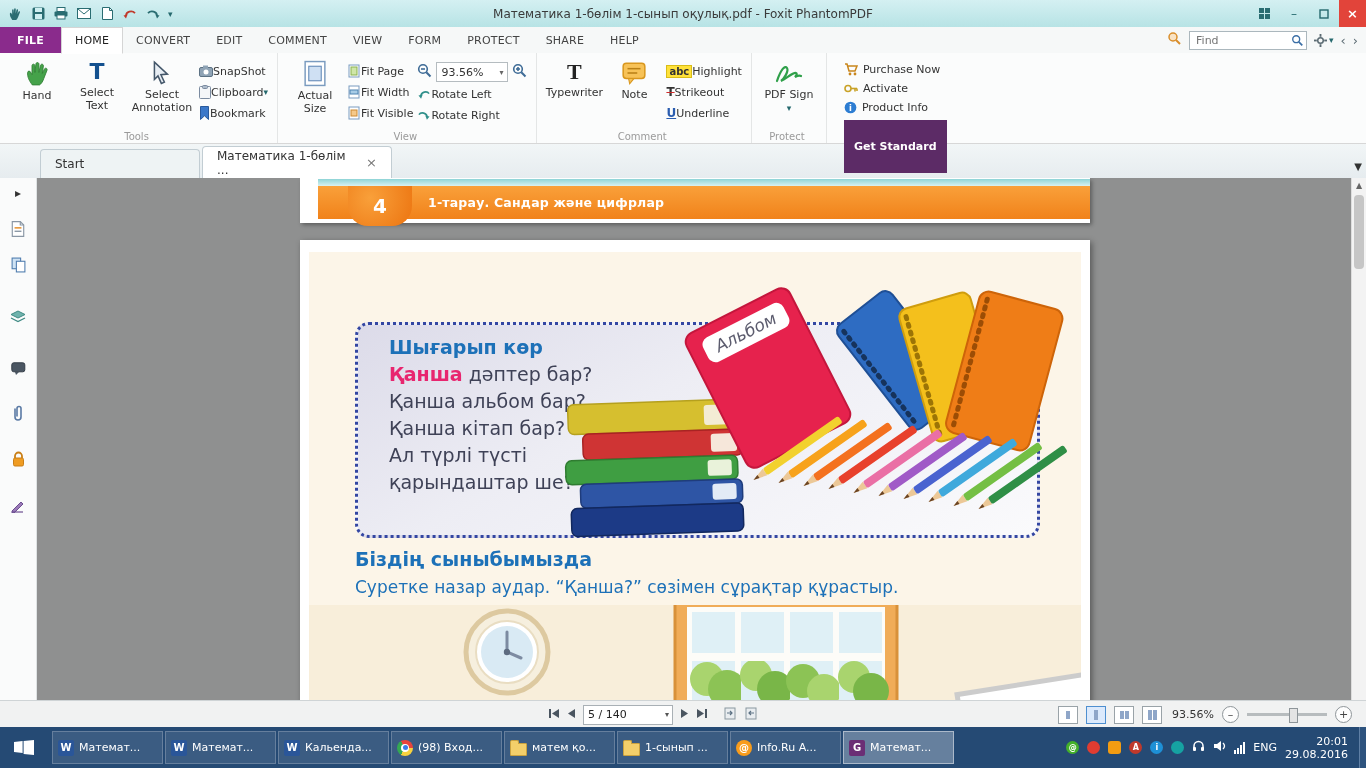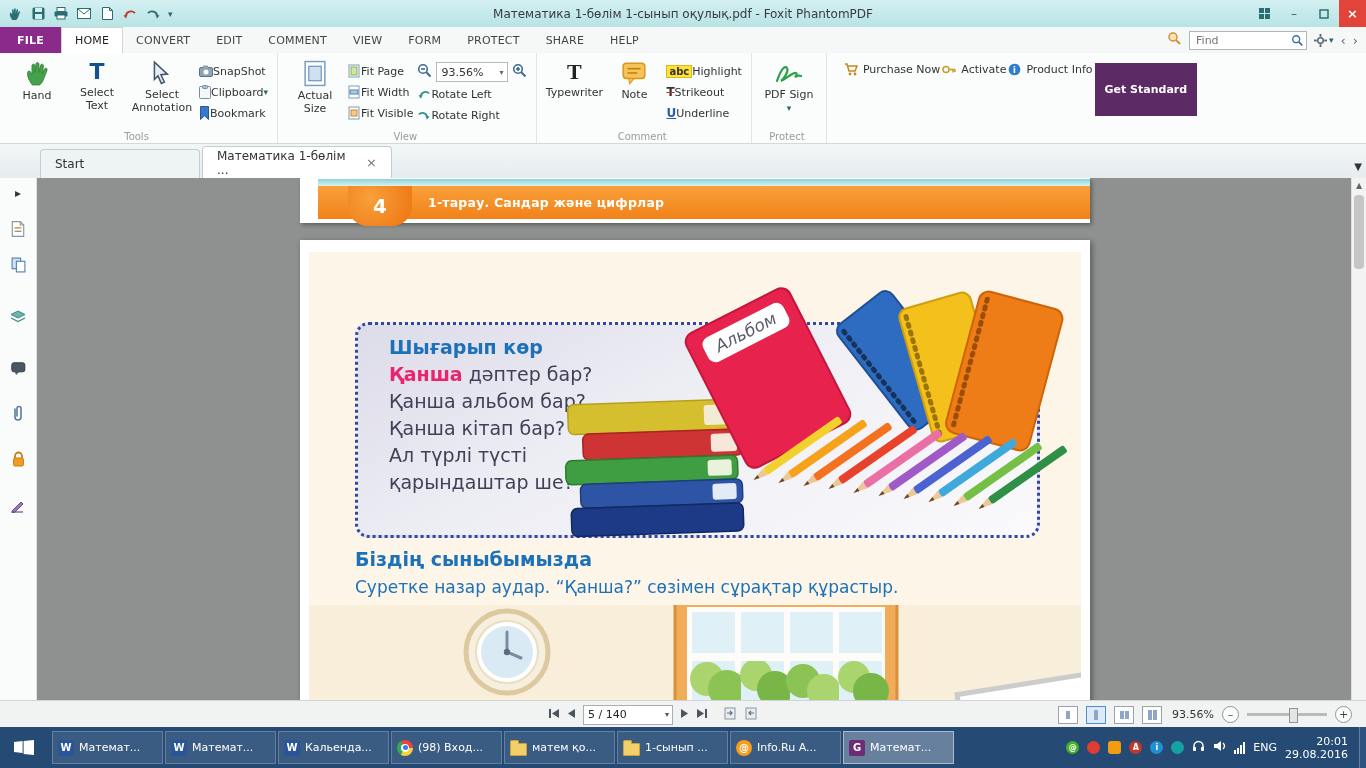--- a/index.html
+++ b/index.html
@@ -49,21 +49,21 @@
   .zoombox{width:62px;height:18px;border:1px solid #b5bcc0;background:#fff;display:flex;
            align-items:center;justify-content:space-between;padding:0 4px;font-size:11px}
   .zoombox .zc{font-size:8px;color:#666}
   .letter-big{font-size:22px;font-weight:bold;color:#222;line-height:24px;font-family:"Liberation Serif",serif}
   .lt-blue{color:#14518f;font-family:"DejaVu Sans",sans-serif}
   .hl-abc{background:#ffe13a;font-size:10px;font-weight:bold;color:#333;padding:0 2px;border:1px solid #d9bd17}
   .strk{font-size:12px;font-weight:bold;color:#333;text-decoration:line-through;text-decoration-color:#d02b2b}
   .undl{font-size:12px;font-weight:bold;color:#2a5db0;text-decoration:underline}
   .getstd{background:#5c2b66;color:#fff;font-size:11px;font-weight:bold;text-align:center;
           padding:20px 10px;margin-top:2px}
-  .upg{display:flex;flex-direction:row;gap:2px;padding:5px 8px 2px 8px;font-size:11px}
+  .upg{display:flex;flex-direction:column;gap:2px;padding:5px 8px 2px 8px;font-size:11px}
   .upgrow{display:flex;align-items:center;gap:5px;height:17px}
 
   
   .doctabs{position:absolute;top:143px;left:0;right:0;height:35px;
            background:linear-gradient(#f2f6f7,#e6ecef);border-bottom:1px solid #c7d2d8;display:flex;align-items:flex-end}
   .dtab{height:28px;display:flex;align-items:center;padding:0 14px;font-size:12px;color:#333;
         border:1px solid #c2cdd3;border-bottom:none;border-radius:4px 4px 0 0;background:#eef3f4;margin-right:2px}
   .dtab.first{margin-left:40px;width:130px}
   .dtab.active{background:#fff;height:31px;width:160px;justify-content:flex-end;z-index:2}
   .dtab .x{color:#777;font-size:13px;margin-left:12px}

